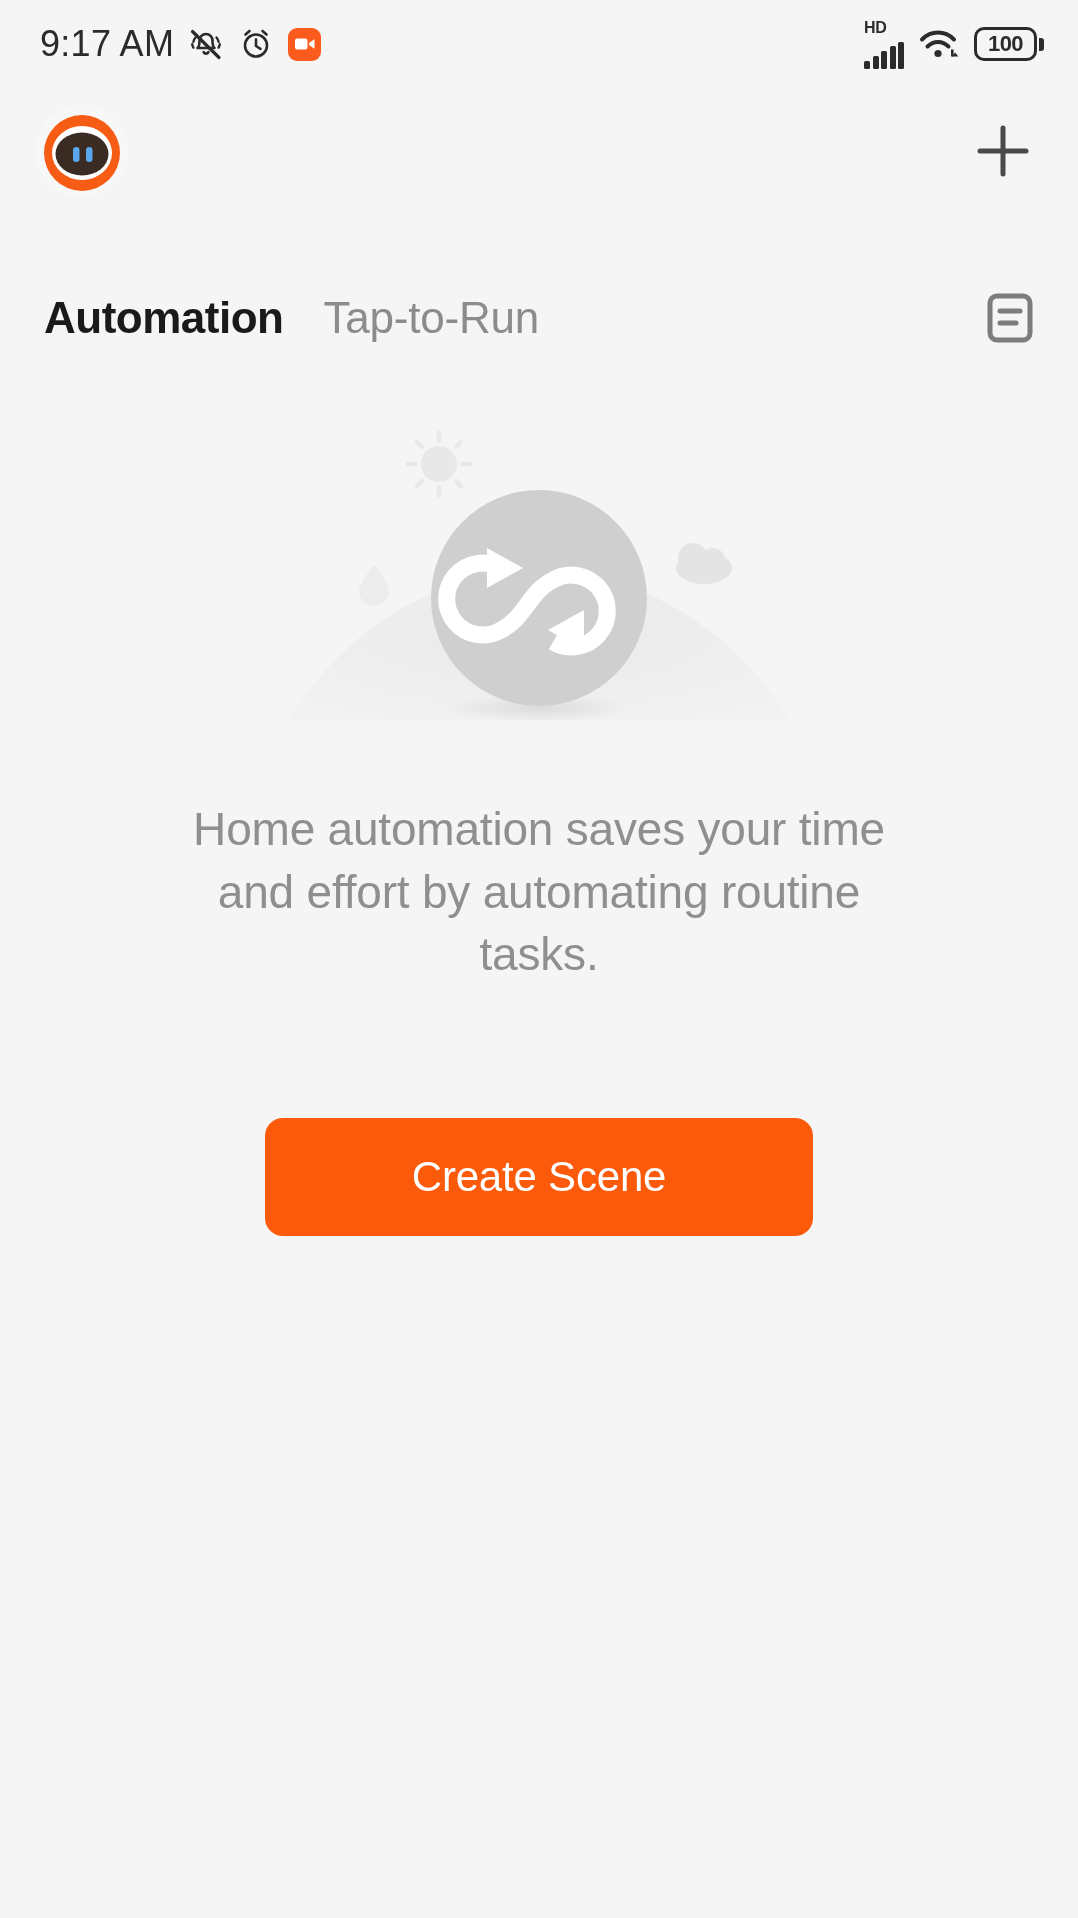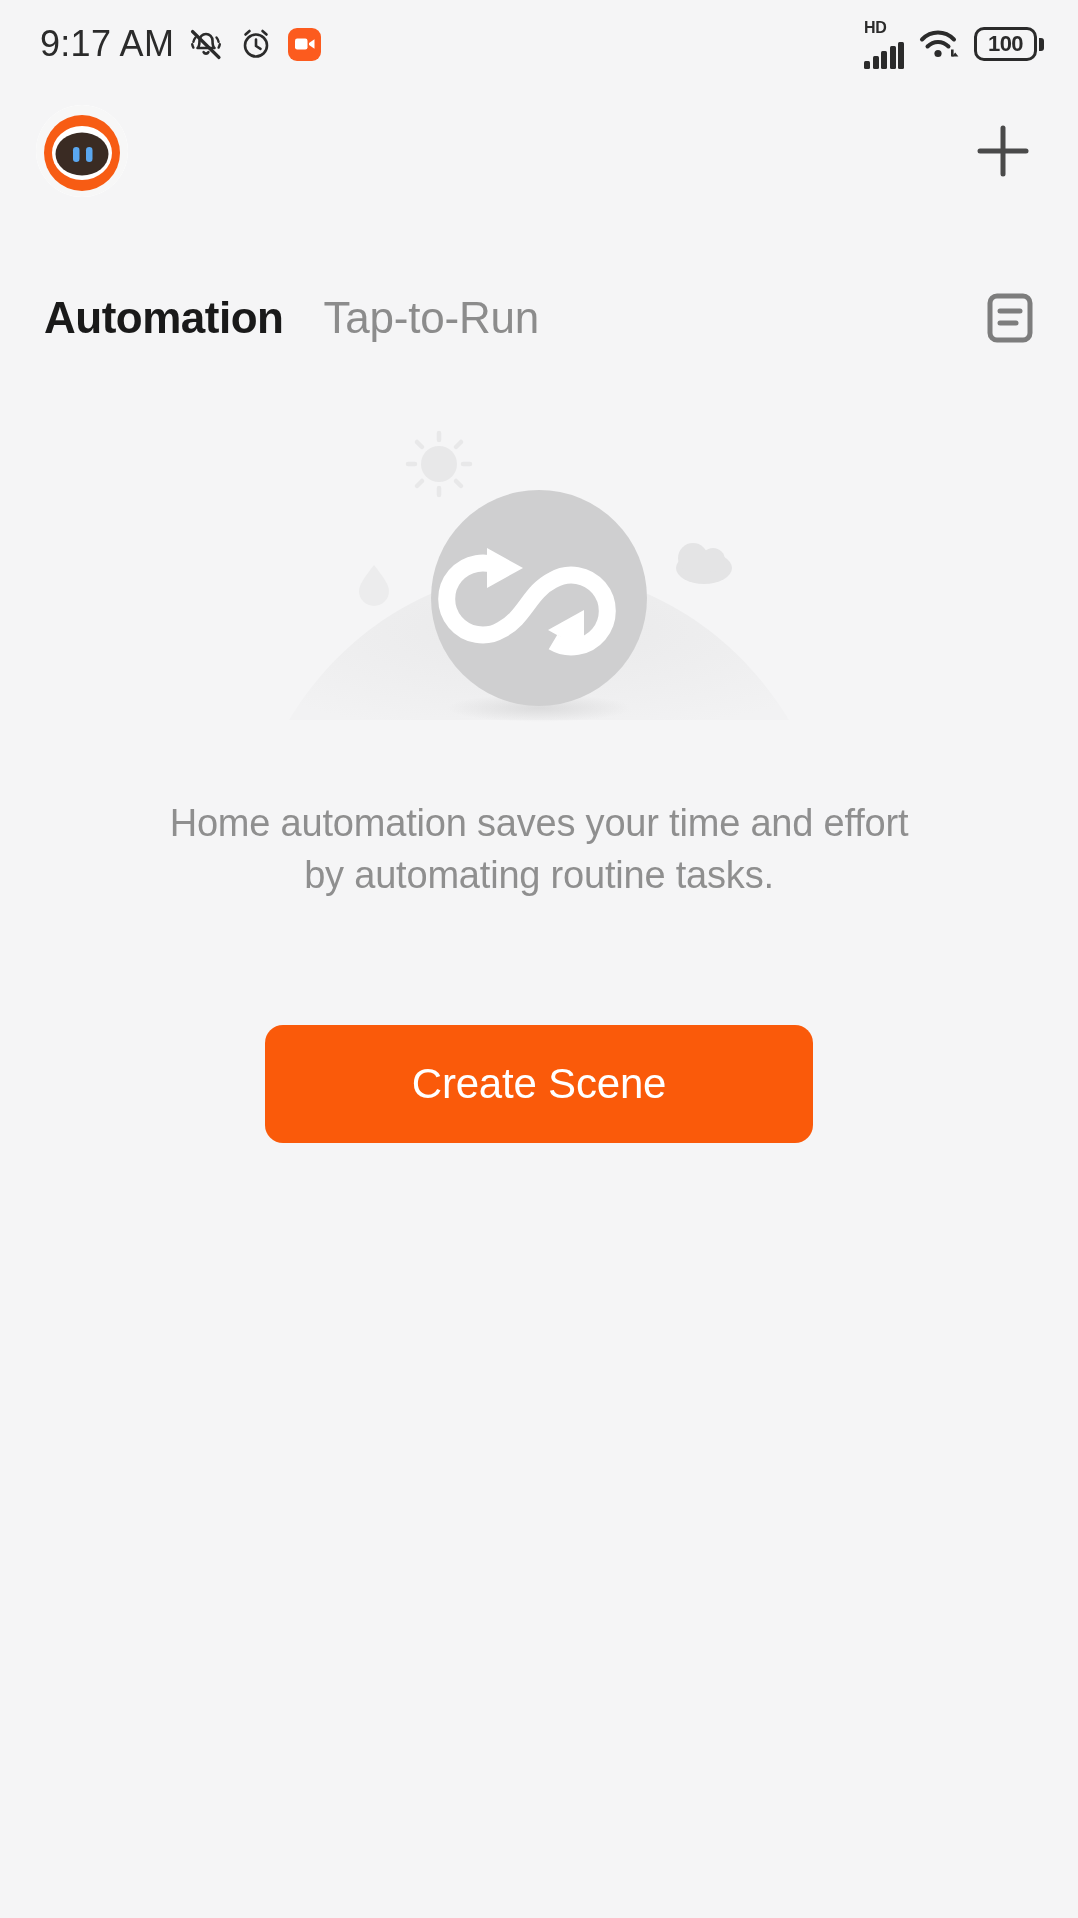--- a/index.html
+++ b/index.html
@@ -198,21 +198,21 @@
   }
   .illustration {
     width: 520px;
     height: 330px;
     position: relative;
   }
   .empty-text {
     width: 760px;
     margin-top: 48px;
     text-align: center;
-    font-size: 38px;
+    font-size: 46px;
     line-height: 1.36;
     color: #8f8f8f;
     letter-spacing: -0.2px;
   }
   .create-button {
     margin-top: 86px;
     width: 548px;
     height: 118px;
     background: #fa5a0a;
     border-radius: 18px;

